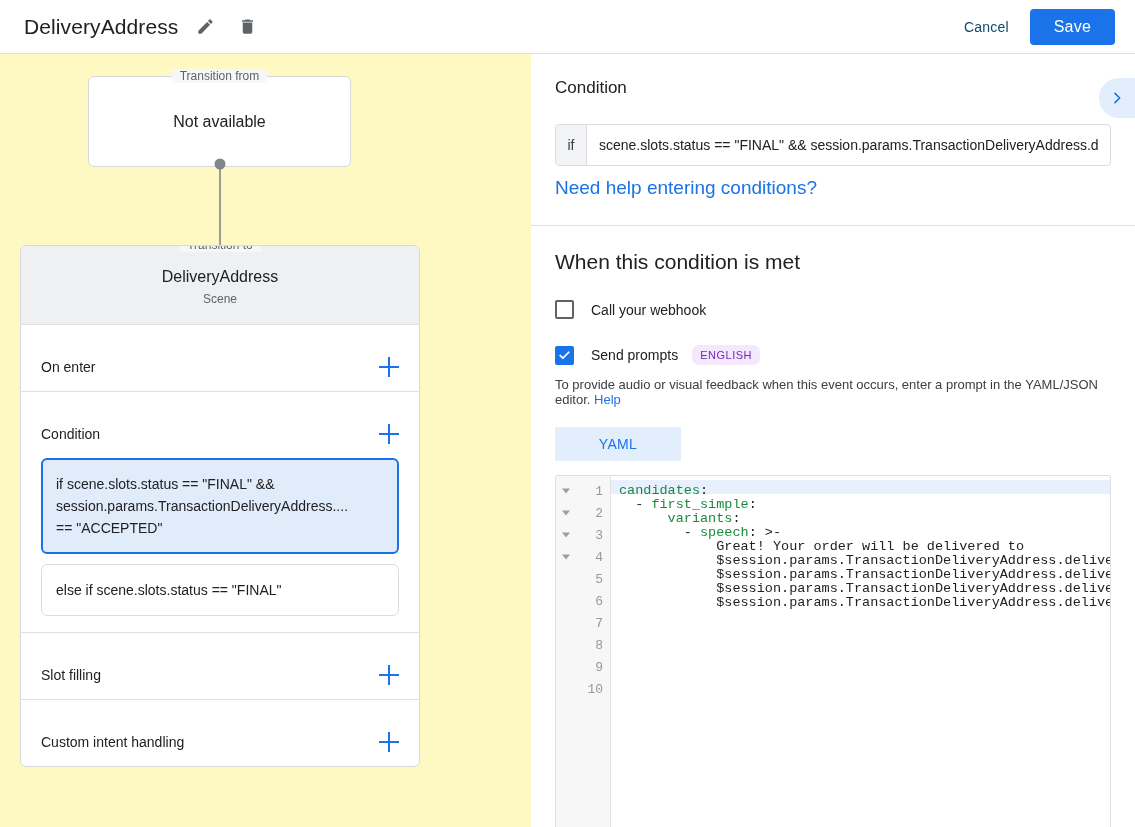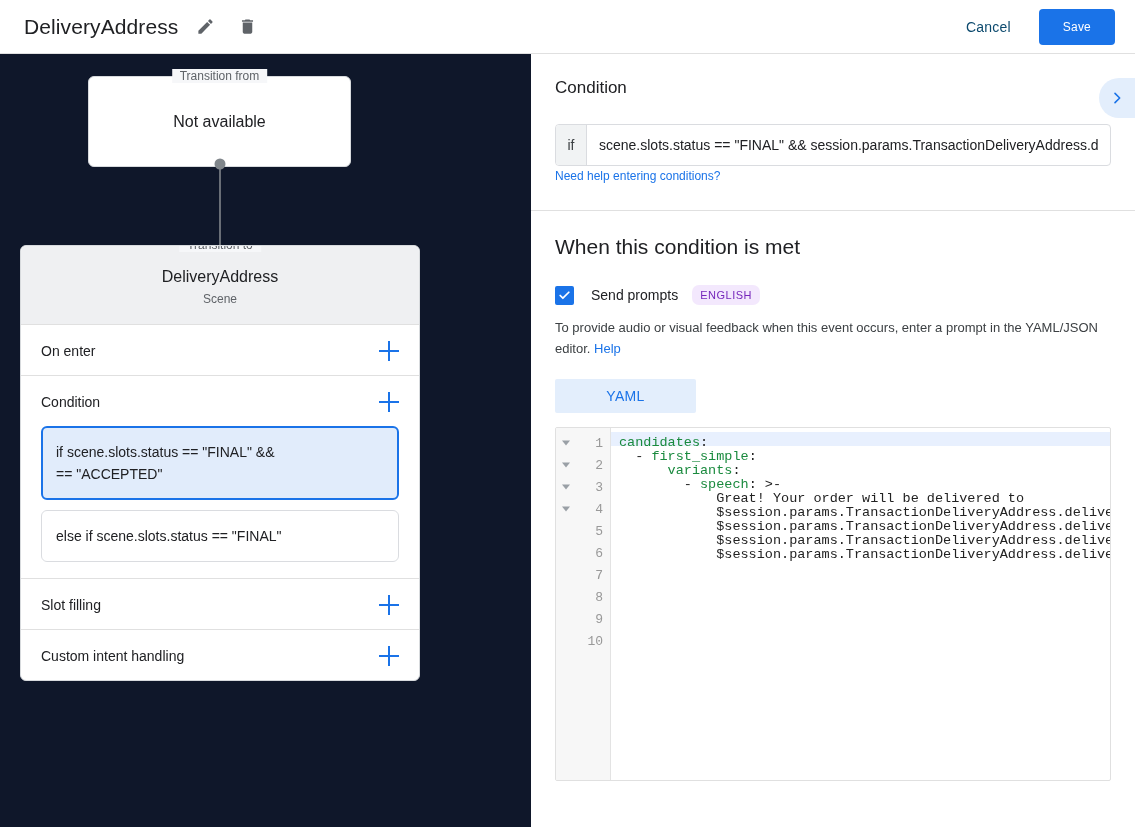--- a/index.html
+++ b/index.html
@@ -52,41 +52,41 @@
     font-weight: 500;
     padding: 8px 14px;
     border-radius: 4px;
     cursor: pointer;
     letter-spacing: 0.2px;
     background: transparent;
     border: none;
     font-family: inherit;
   }
   .save-button {
-    font-size: 12px;
+    font-size: 16px;
     color: #ffffff;
     font-weight: 500;
     background: #1a73e8;
     border: none;
     border-radius: 4px;
     padding: 0 24px;
     height: 36px;
-    margin-left: 14px;
+    margin-left: 7px;
     cursor: pointer;
     letter-spacing: 0.2px;
     font-family: inherit;
   }
 
   
   .left-panel {
     position: absolute;
     top: 54px; left: 0;
     width: 634px;
     height: 773px;
-    background: #0f172a;
+    background: #fef9c3;
     border-right: 1px solid #e0e0e0;
     box-sizing: border-box;
     overflow: hidden;
   }
 
   .fieldset-card {
     position: relative;
     box-sizing: border-box;
     border: 1px solid #d7dadd;
     border-radius: 6px;
@@ -150,21 +150,21 @@
     color: #202124;
     margin-bottom: 6px;
   }
   .transition-to-sub {
     font-size: 12px;
     color: #5f6368;
   }
 
   .section {
     border-bottom: 1px solid #e0e0e0;
-    padding: 0 0 0 0;
+    padding: 16px 0 0 0;
   }
   .section:last-child { border-bottom: none; }
   .section-head {
     display: flex;
     align-items: center;
     justify-content: space-between;
     padding: 16px 20px 14px 20px;
   }
   .section-title {
     font-size: 14px;
@@ -268,21 +268,22 @@
     outline: none;
     font-size: 14px;
     color: #202124;
     padding: 0 12px;
     font-family: inherit;
     background: transparent;
     min-width: 0;
   }
   .help-link {
     display: inline-block;
-    font-size: 12px;
+    margin-top: 11px;
+    font-size: 19px;
     color: #1a73e8;
     text-decoration: none;
     cursor: pointer;
   }
 
   .met-section { padding: 24px 24px 0 24px; }
   .met-title {
     font-size: 21px;
     color: #202124;
     margin: 0 0 26px 0;
@@ -322,33 +323,33 @@
     color: #7627bb;
     font-size: 11px;
     letter-spacing: 0.5px;
     padding: 4px 8px;
     border-radius: 7px;
     font-weight: 500;
   }
   .helper-text {
     font-size: 13px;
     color: #3c4043;
-    line-height: 21px;
+    line-height: 15px;
     margin-top: -14px;
     margin-bottom: 20px;
     max-width: 566px;
   }
   .helper-text a { color: #1a73e8; text-decoration: none; cursor: pointer; }
 
   .tabs {
     display: flex;
     margin-bottom: 14px;
   }
   .tab {
-    width: 141px;
+    width: 126px;
     height: 34px;
     display: flex;
     align-items: center;
     justify-content: center;
     font-size: 14px;
     color: #5f6368;
     cursor: pointer;
     letter-spacing: 0.3px;
   }
   .tab.active {
@@ -473,20 +474,21 @@
           </div>
         </div>
         <div class="section">
           <div class="section-head">
             <span class="section-title">Condition</span>
             <span class="plus-btn"></span>
           </div>
           <div class="section-body">
             <div class="chip selected">
               <span class="chip-line">if scene.slots.status == "FINAL" &amp;&amp;</span>
+              <span class="chip-line">session.params.TransactionDeliveryAddress....</span>
               <span class="chip-line">== "ACCEPTED"</span>
             </div>
             <div class="chip">
               <span class="chip-line">else if scene.slots.status == "FINAL"</span>
             </div>
           </div>
         </div>
         <div class="section">
           <div class="section-head">
             <span class="section-title">Slot filling</span>
@@ -518,20 +520,24 @@
       <span class="cond-if">if</span>
       <input class="cond-input" type="text" value="scene.slots.status == &quot;FINAL&quot; &amp;&amp; session.params.TransactionDeliveryAddress.deliveryAddress.location.postalAddress.administrativeArea == &quot;ACCEPTED&quot;" style="">
     </div>
 
     <a class="help-link">Need help entering conditions?</a>
   </div>
 
   <div class="met-section">
     <h2 class="met-title">When this condition is met</h2>
 
+    <div class="check-row">
+      <span class="cbox"></span>
+      <span class="check-label">Call your webhook</span>
+    </div>
 
     <div class="check-row">
       <span class="cbox checked">
         <svg width="13" height="13" viewBox="0 0 24 24" fill="none" stroke="#ffffff" stroke-width="3.2" stroke-linecap="round" stroke-linejoin="round" aria-hidden="true">
           <polyline points="20 6 9 17 4 12"></polyline>
         </svg>
       </span>
       <span class="check-label">Send prompts</span>
       <span class="lang-badge">ENGLISH</span>
     </div>

